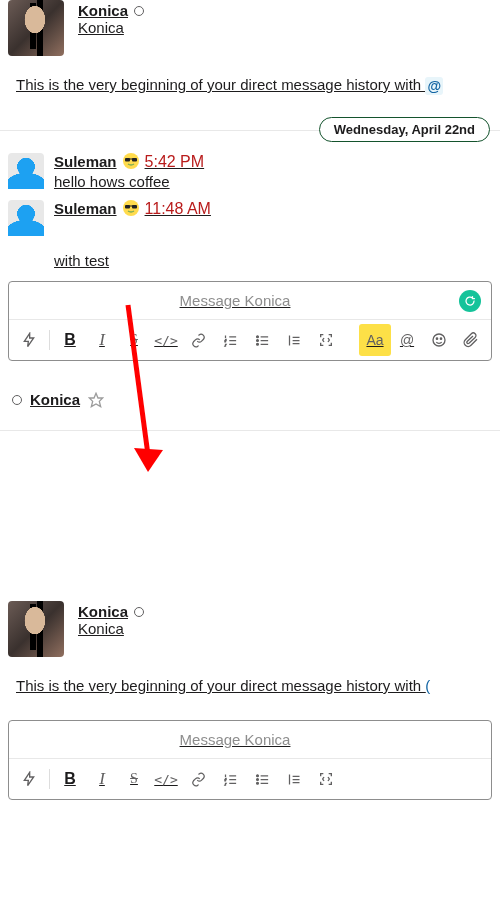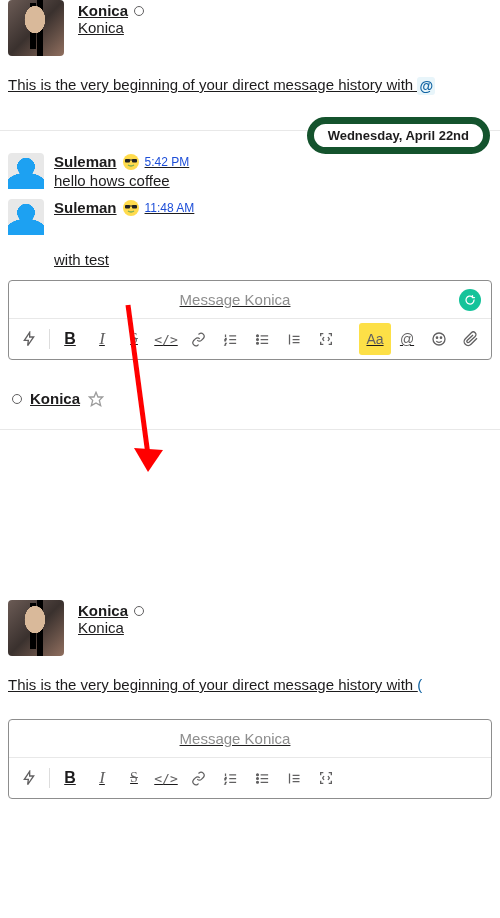--- a/index.html
+++ b/index.html
@@ -35,58 +35,58 @@
       linear-gradient(#000 0 0) 57% 20%/6px 56px no-repeat;
   }
   .hdr-text { padding-left: 14px; padding-top: 2px; }
   .hdr-name { font-weight: 800; font-size: 15px; display:flex; align-items:center; gap:4px;}
   .hdr-sub  { font-size: 15px; color:#1d1c1d; }
   .presence {
     width:10px; height:10px; border:1.5px solid #616061; border-radius:50%;
     display:inline-block; margin-left:2px;
   }
   .intro {
-    padding: 12px 8px 18px 8px;
+    padding: 12px 8px 18px 16px;
     font-size: 15px;
     color:#1d1c1d;
     white-space: nowrap;
     overflow: hidden;
   }
   .mention {
     display:inline-flex; align-items:center; justify-content:center;
     width:18px; height:18px; border-radius:3px;
     background:#e8f5fa; color:#1264a3; font-weight:700; font-size:14px;
     vertical-align:middle;
   }
   .date-divider {
     position: relative; height: 26px; margin: 4px 0 10px 0;
   }
   .date-divider .line {
     position:absolute; left:0; right:0; top:50%; height:1px; background:#e8e8e8;
   }
   .date-pill {
     position:absolute; right:10px; top:0;
-    background:#fff; border:7px solid #14532d; border-radius:24px;
+    background:#fff; border:1px solid #14532d; border-radius:24px;
     padding:4px 14px; font-size:13px; font-weight:700; color:#1d1c1d;
   }
   .msg { display:flex; padding: 0 8px 10px 8px; }
   .msg .av {
     width:36px; height:36px; border-radius:4px; background:#e8e8e8; flex:none;
     position:relative;
   }
   .msg .av::after{
     content:""; position:absolute; inset:0;
     background:
       radial-gradient(circle 9px at 50% 38%, #1da1f2 98%, transparent 100%),
       radial-gradient(ellipse 20px 12px at 50% 88%, #1da1f2 98%, transparent 100%);
   }
   .msg .body { padding-left: 10px; }
-  .msg .who { display:flex; align-items:center; gap:6px; }
+  .msg .who { display:flex; gap:6px; }
   .msg .who .nm { font-weight:800; font-size:15px; }
-  .msg .who .ts { font-size:12px; color:#1d4ed8; }
+  .msg .who .ts { font-size:16px; color:#b91c1c; }
   .emoji {
     width:16px; height:16px; border-radius:50%;
     background: radial-gradient(circle at 50% 50%, #ffdb4d 0 70%, #f0c419 100%);
     display:inline-flex; align-items:center; justify-content:center;
     font-size:10px;
   }
   .msg .line { font-size:15px; padding-top:2px; }
   .indent-line { font-size:15px; padding: 6px 8px 4px 54px; }
   .composer {
     margin: 8px 8px 0 8px;

